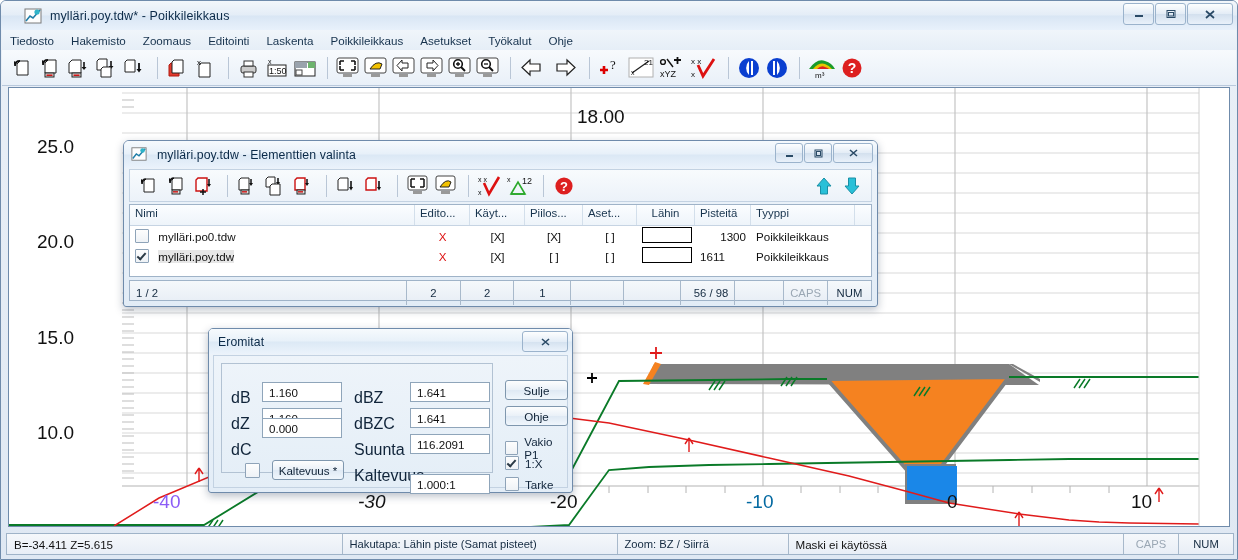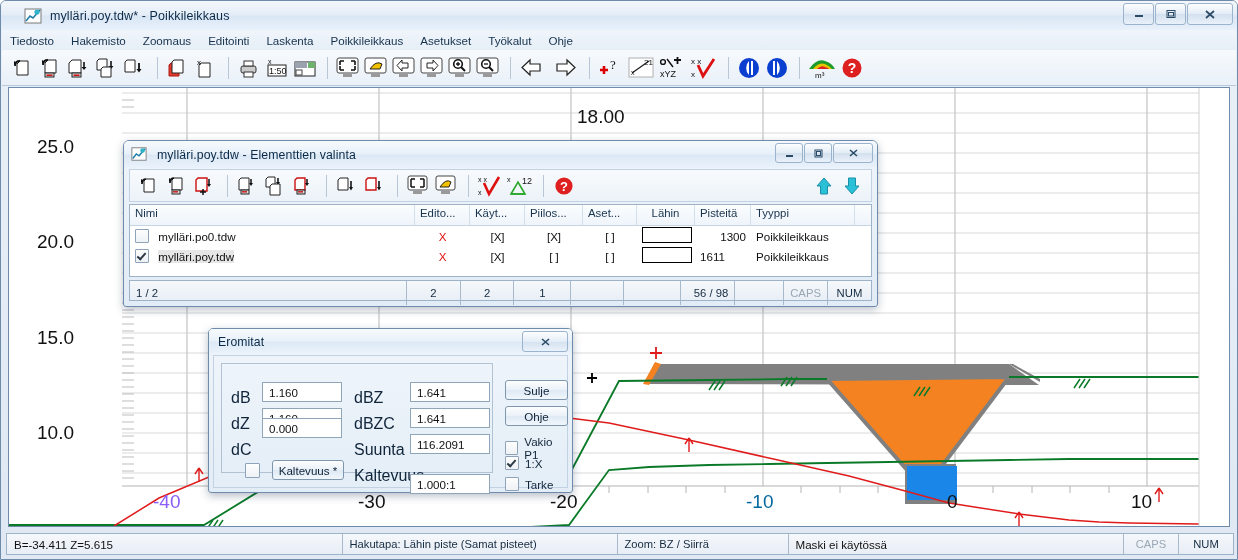--- a/index.html
+++ b/index.html
@@ -540,21 +540,21 @@
     </svg>
 
     <div style="position:absolute;left:568px;top:18px;font-size:19px;color:#111;">18.00</div>
 
     <div style="position:absolute;left:28px;top:48px;font-size:19px;color:#111;">25.0</div>
     <div style="position:absolute;left:28px;top:143px;font-size:19px;color:#111;">20.0</div>
     <div style="position:absolute;left:28px;top:239px;font-size:19px;color:#111;">15.0</div>
     <div style="position:absolute;left:28px;top:334px;font-size:19px;color:#111;">10.0</div>
 
     <div style="position:absolute;left:144px;top:403px;font-size:19px;color:#8b5cf6;">-40</div>
-    <div style="position:absolute;left:349px;top:403px;font-size:19px;color:#111;">-30</div>
+    <div style="position:absolute;left:349px;top:403px;font-size:19px;color:#111;font-style:italic;">-30</div>
     <div style="position:absolute;left:541px;top:403px;font-size:19px;color:#111;">-20</div>
     <div style="position:absolute;left:737px;top:403px;font-size:19px;color:#0369a1;">-10</div>
     <div style="position:absolute;left:938px;top:403px;font-size:19px;color:#111;">0</div>
     <div style="position:absolute;left:1122px;top:403px;font-size:19px;color:#111;">10</div>
   </div>
 
   <div class="win2">
     <div class="tb">
       <span class="appicon">
         <svg width="16" height="16" viewBox="0 0 18 18">

